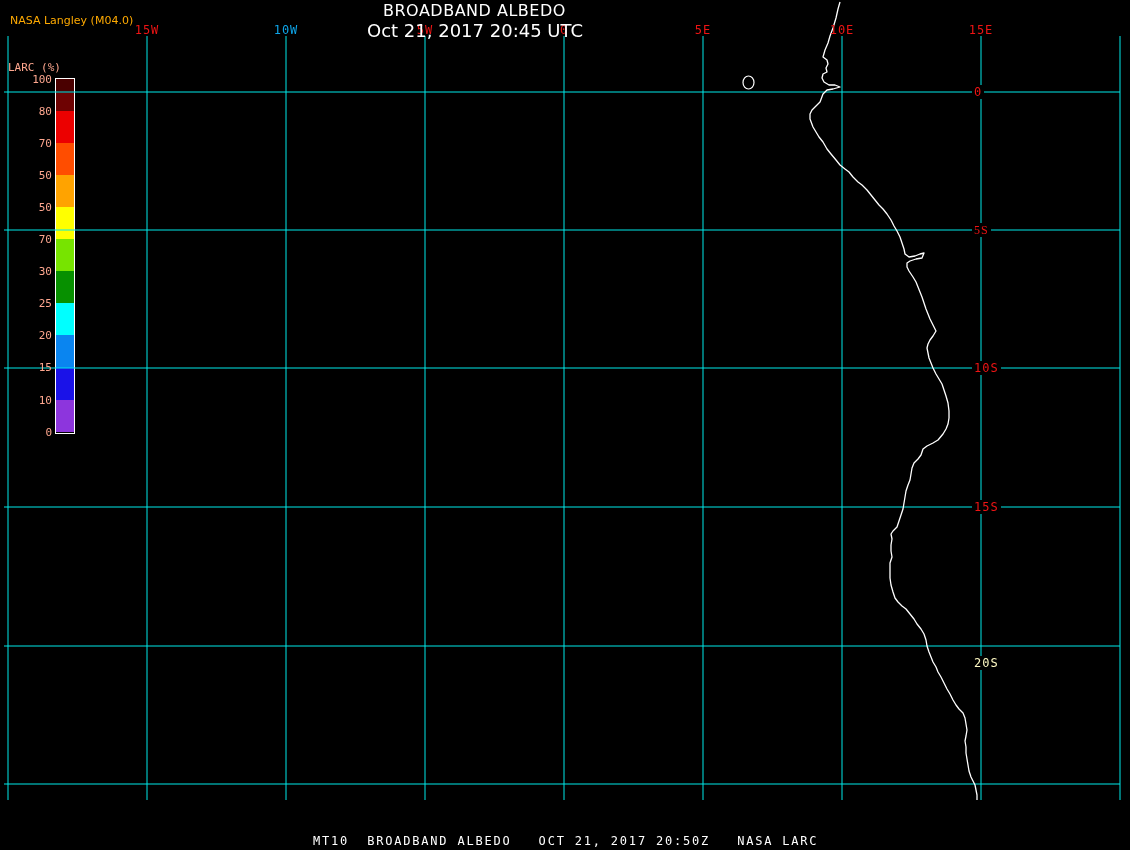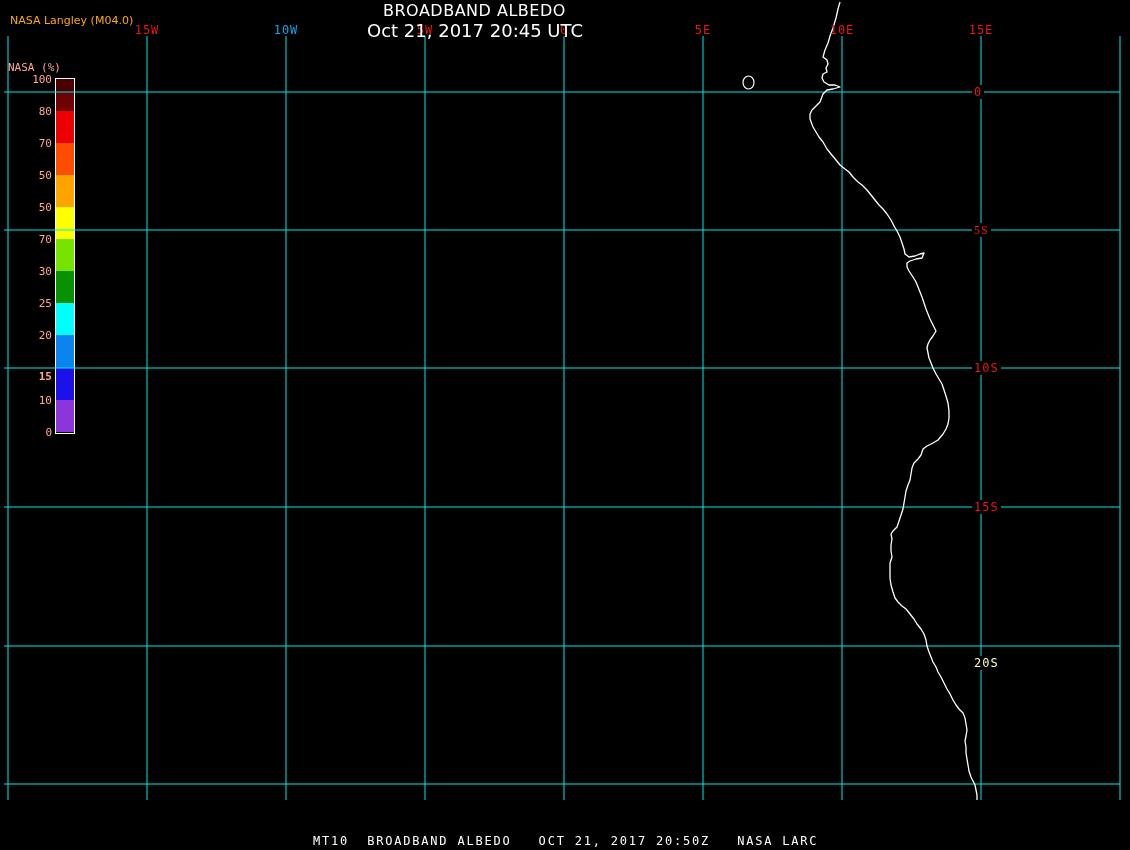--- a/index.html
+++ b/index.html
@@ -90,25 +90,25 @@
   <div id="cb-ticks">
       <div class="cb-tick" style="top: 79px; color: rgb(255, 167, 143);">100</div>
       <div class="cb-tick" style="top: 111px; color: rgb(255, 167, 143);">80</div>
       <div class="cb-tick" style="top: 143px; color: rgb(255, 167, 143);">70</div>
       <div class="cb-tick" style="top: 175px; color: rgb(255, 167, 143);">50</div>
       <div class="cb-tick" style="top: 207px; color: rgb(255, 167, 143);">50</div>
       <div class="cb-tick" style="top: 239px; color: rgb(255, 167, 143);">70</div>
       <div class="cb-tick" style="top: 271px; color: rgb(255, 167, 143);">30</div>
       <div class="cb-tick" style="top: 303px; color: rgb(255, 167, 143);">25</div>
       <div class="cb-tick" style="top: 335px; color: rgb(255, 167, 143);">20</div>
-      <div class="cb-tick" style="top: 376px; color: rgb(255, 167, 143); font-weight: bold;">15</div>
+      <div class="cb-tick" style="top: 367px; color: rgb(255, 167, 143);">15</div>
       <div class="cb-tick" style="top: 400px; color: rgb(255, 167, 143);">10</div>
       <div class="cb-tick" style="top: 432px; color: rgb(255, 167, 143);">0</div>
     </div>
-  <div id="colorbar-label" style="color: rgb(255, 167, 143);">NASA (%)</div>
+  <div id="colorbar-label" style="color: rgb(255, 167, 143);">LARC (%)</div>
 
   <div id="grid-labels" class="layer">
       <div class="lon-label" style="left: 147px; color: rgb(238, 20, 20);">15W</div>
       <div class="lon-label" style="left: 286px; color: #0ea5e9;">10W</div>
       <div class="lon-label" style="left: 425px; color: rgb(238, 20, 20);">5W</div>
       <div class="lon-label" style="left: 564px; color: rgb(238, 20, 20);">0</div>
       <div class="lon-label" style="left: 703px; color: rgb(238, 20, 20);">5E</div>
       <div class="lon-label" style="left: 842px; color: rgb(238, 20, 20);">10E</div>
       <div class="lon-label" style="left: 981px; color: rgb(238, 20, 20);">15E</div>
       <div class="lat-label" style="left: 972px; top: 92px; color: rgb(238, 20, 20);">0</div>

